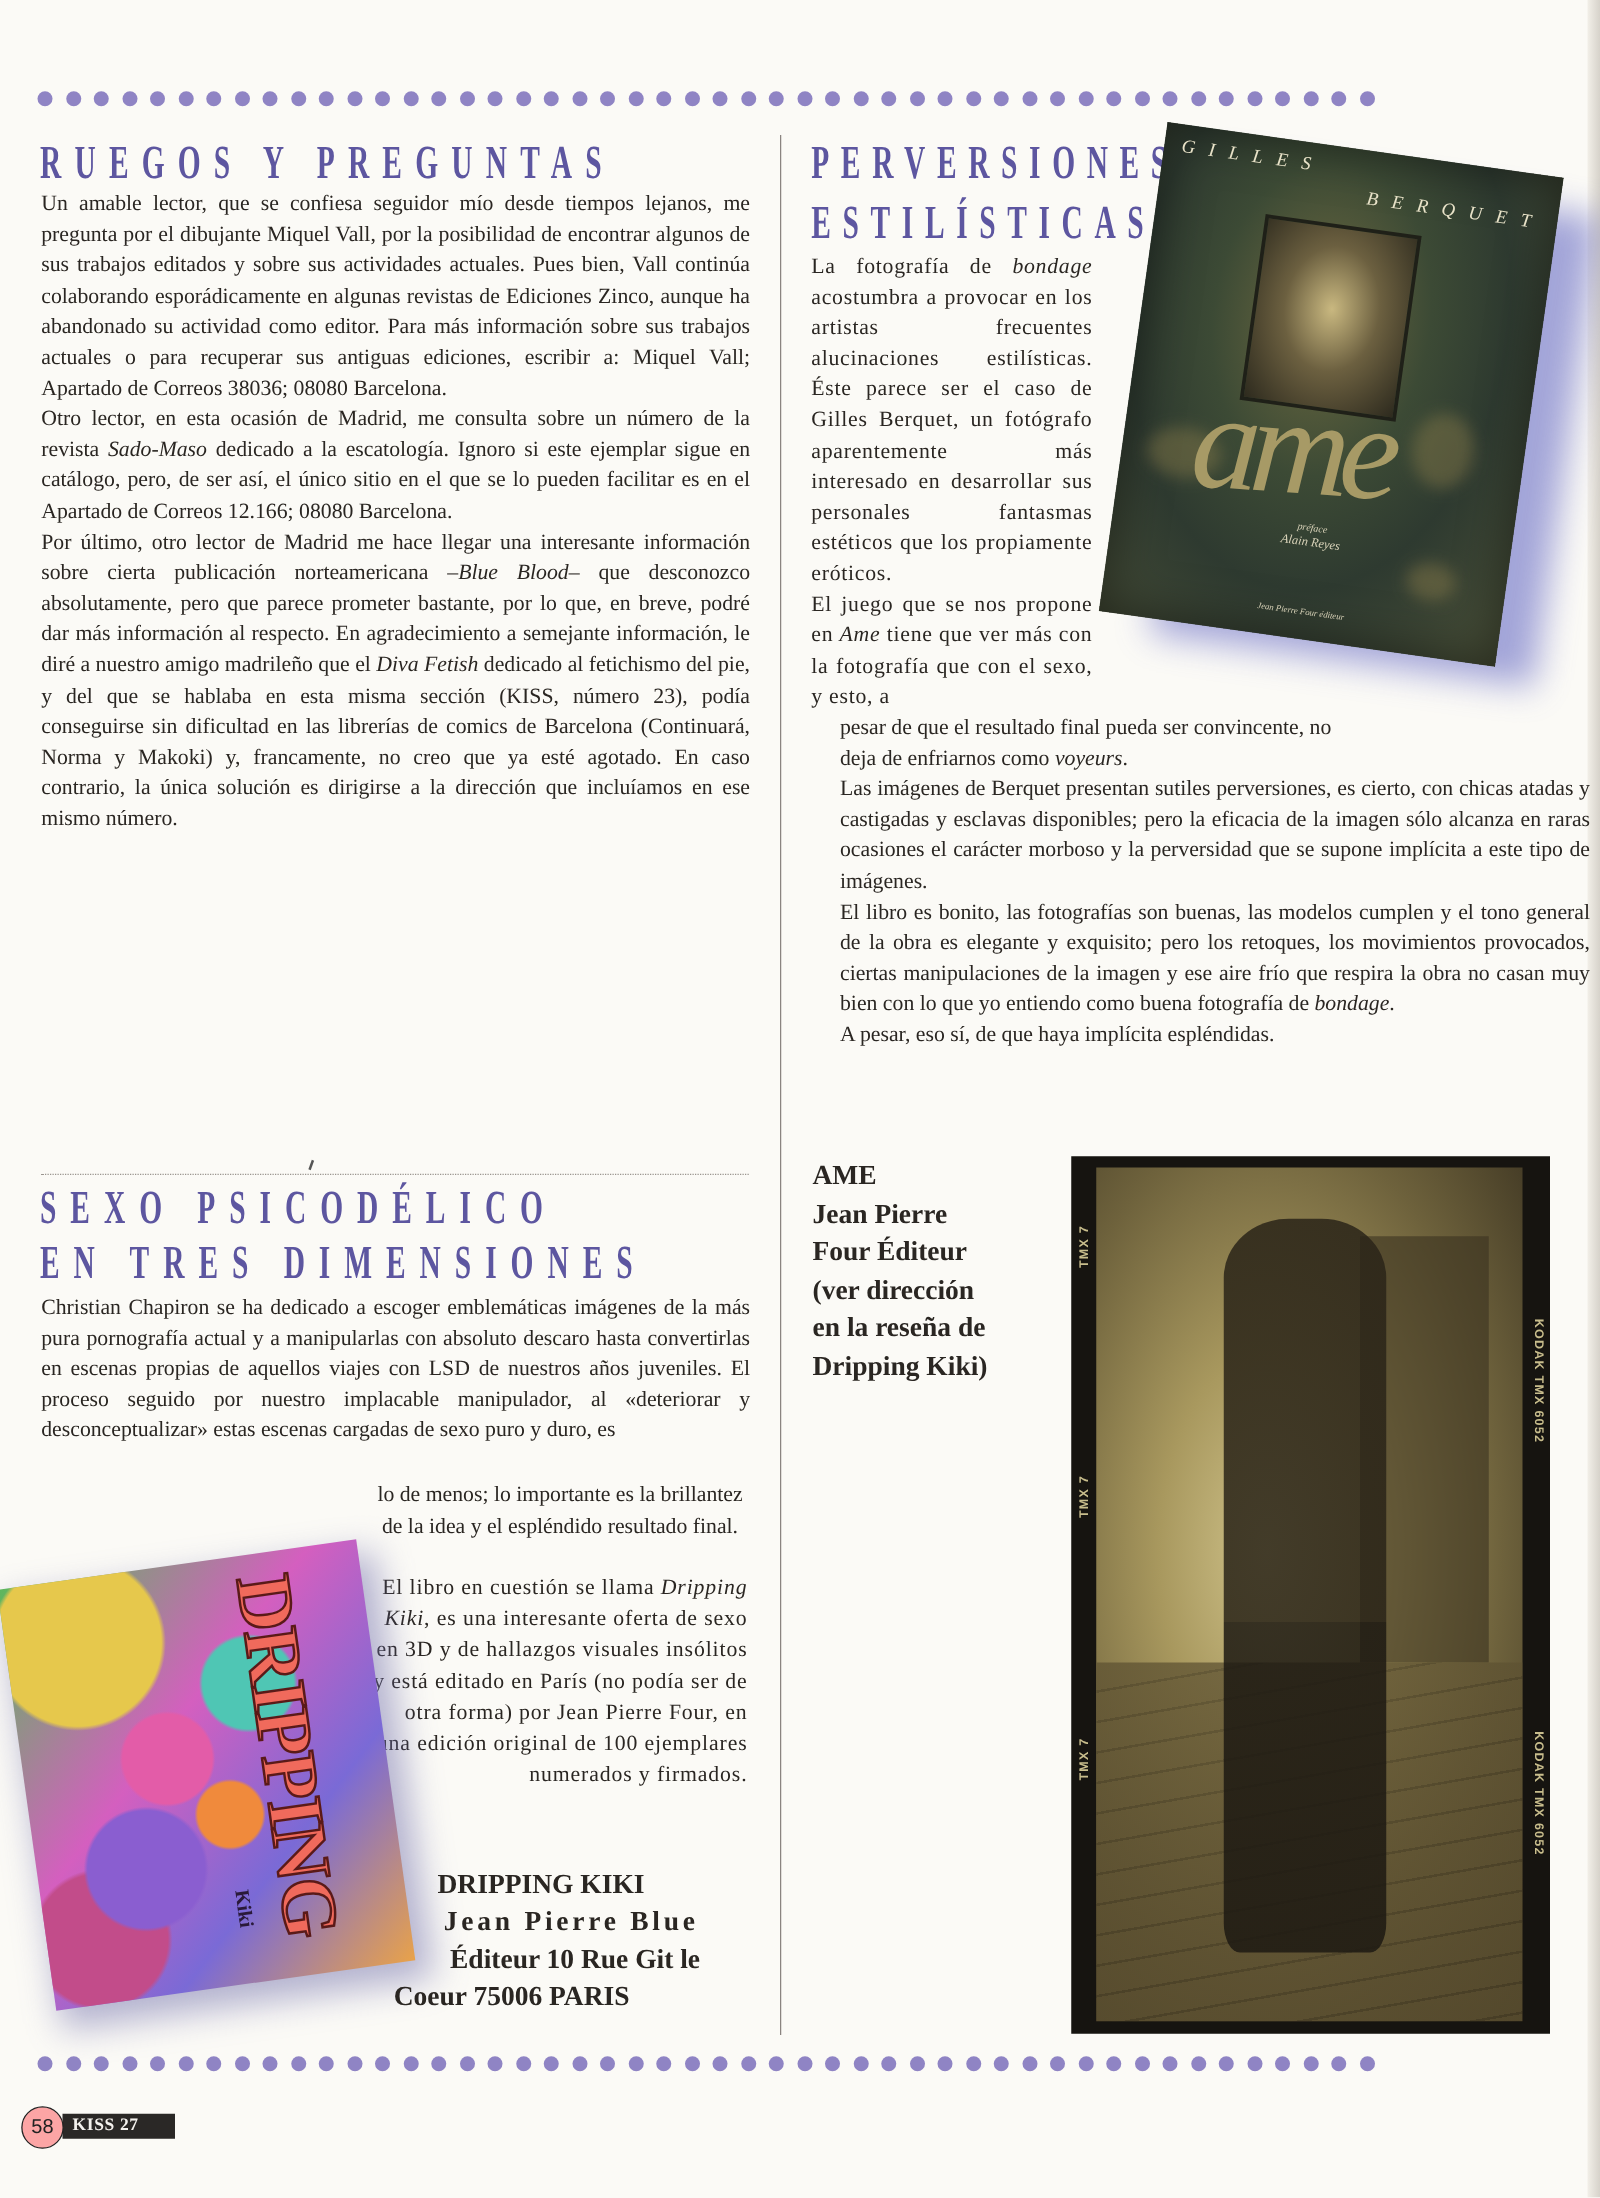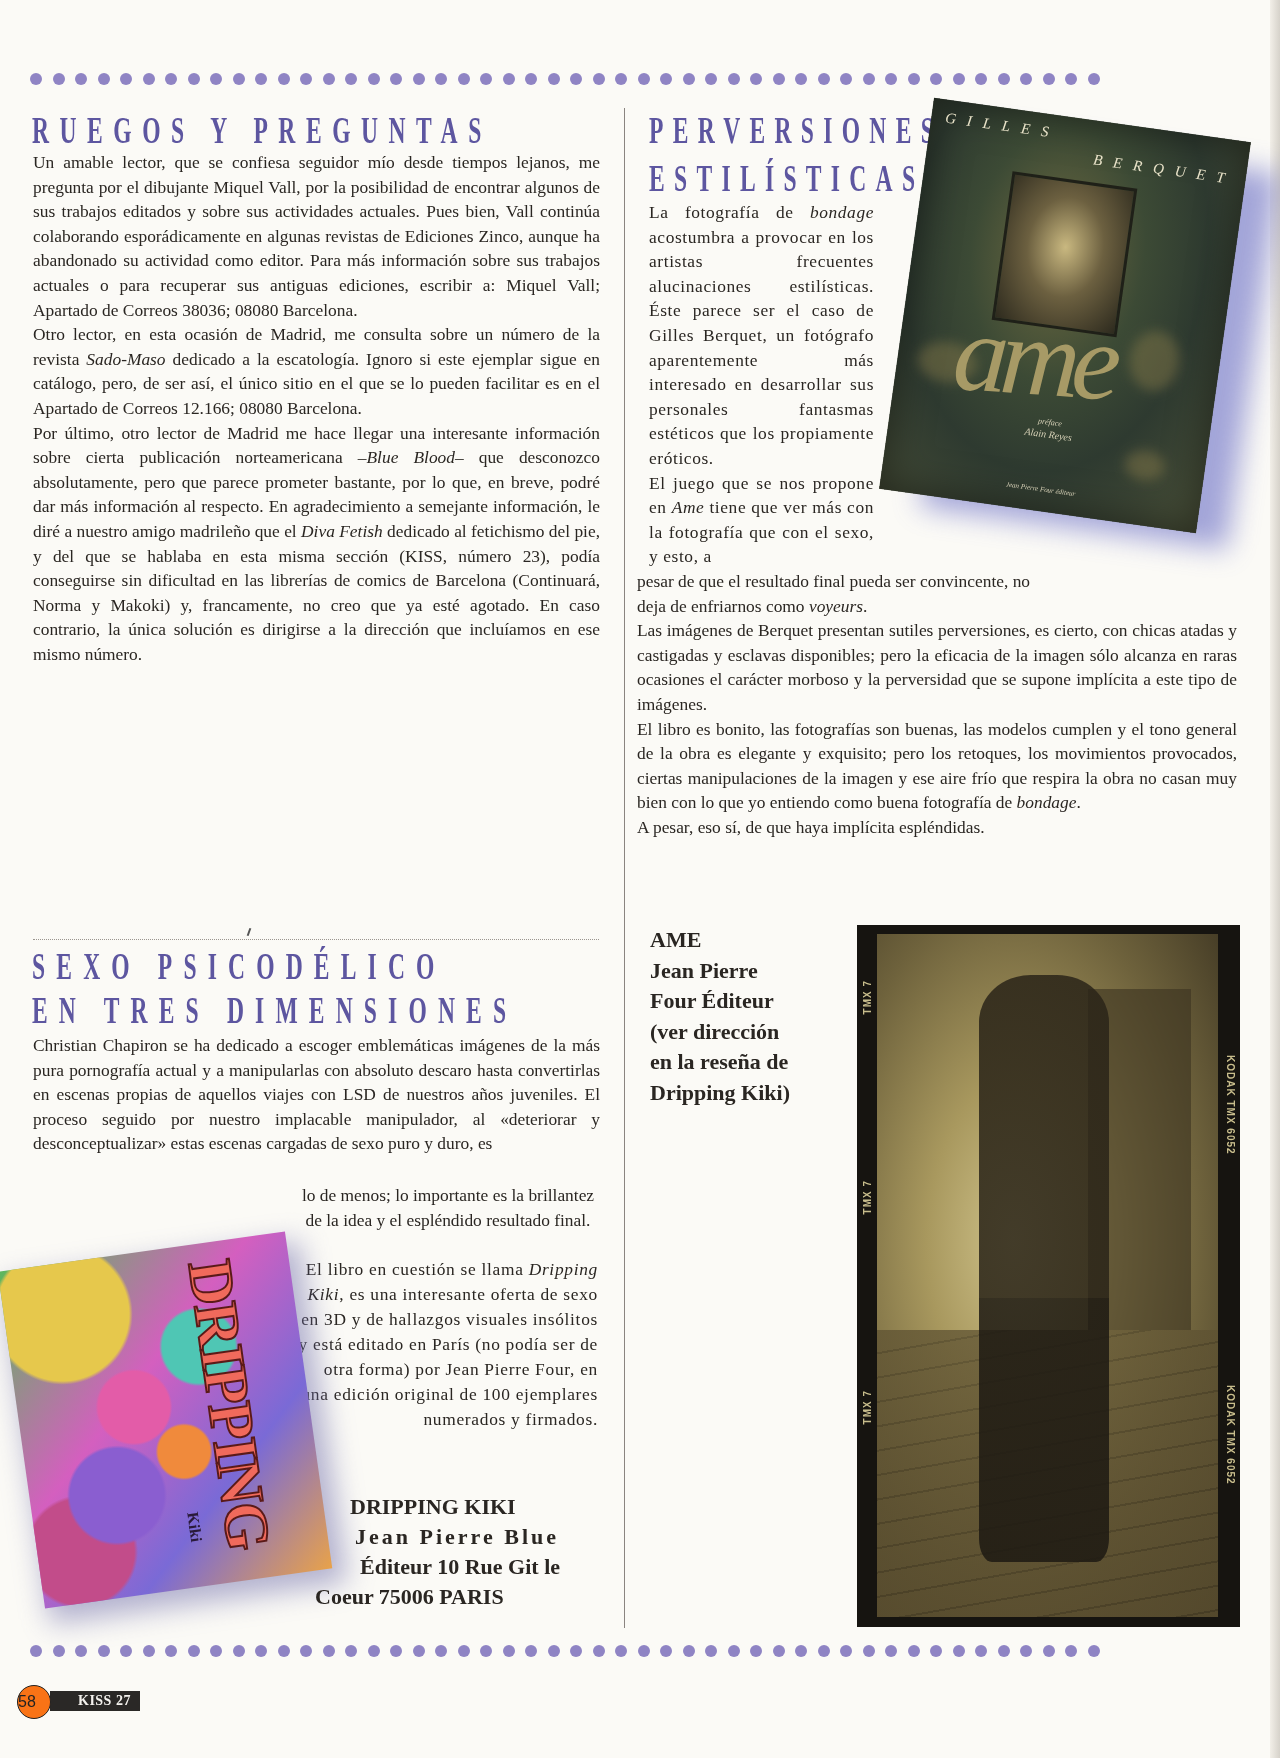--- a/index.html
+++ b/index.html
@@ -39,21 +39,21 @@
   .credits { position: absolute; font-weight: 700; font-size: 22px; line-height: 30px; color: #2a2622; }
   #kiki-credits { left: 315px; top: 1492px; width: 285px; }
   #kiki-credits .l1 { padding-left: 35px; }
   #kiki-credits .l2 { padding-left: 40px; letter-spacing: 3px; }
   #kiki-credits .l3 { padding-left: 45px; font-family: Liberation Serif, serif; }
   #kiki-credits .l4 { padding-left: 0; }
 
   #s3-heading1 { left: 649px; top: 108px; letter-spacing: 15px; }
   #s3-heading2 { left: 649px; top: 156px; letter-spacing: 15px; }
   #s3-body-narrow { left: 649px; top: 200px; width: 225px; letter-spacing: 0.6px; }
-  #s3-body-wide { left: 637px; top: 569px; width: 600px; }
+  #s3-body-wide { left: 672px; top: 569px; width: 600px; }
 
   #ame-credits { left: 650px; top: 925px; width: 200px; font-size: 22px; line-height: 30.5px; }
 
   
   .ame-cover-shadow { position: absolute; left: 945px; top: 150px; width: 310px; height: 380px; background: #5a5fc0; filter: blur(14px); opacity: 0.55; transform: rotate(8deg); }
   .ame-cover {
     position: absolute; left: 905px; top: 118px; width: 320px; height: 395px;
     transform: rotate(8deg); transform-origin: center;
     background: radial-gradient(ellipse at 45% 35%, #6e6a40 0%, #3c4a35 35%, #2e3a30 60%, #4a5038 100%);
     box-shadow: inset 0 0 40px rgba(0,0,0,0.5); overflow: hidden;
@@ -103,22 +103,22 @@
   .photo-inner .door { position: absolute; right: 8%; top: 8%; width: 30%; height: 50%; background: #3a3220; opacity: 0.6; }
   .photo-inner .figure { position: absolute; left: 30%; top: 6%; width: 38%; height: 86%; background: linear-gradient(180deg, #2a2418 0 55%, #1d1912 55% 100%); border-radius: 40% 40% 10% 10% / 8% 8% 4% 4%; opacity: 0.85; }
   .film-text { position: absolute; color: #c8bd8c; font-family: "Liberation Sans", sans-serif; font-weight: 700; font-size: 10px; writing-mode: vertical-rl; letter-spacing: 1px; }
   .film-text.r1 { right: 4px; top: 130px; }
   .film-text.r2 { right: 4px; top: 460px; }
   .film-text.l1 { left: 5px; top: 55px; transform: rotate(180deg); }
   .film-text.l2 { left: 5px; top: 255px; transform: rotate(180deg); }
   .film-text.l3 { left: 5px; top: 465px; transform: rotate(180deg); }
 
   
-  .page-num { position: absolute; left: 17px; top: 1685px; width: 34px; height: 34px; border: 1.5px solid #222; border-radius: 50%; font-family: "Liberation Sans", sans-serif; font-size: 16px; line-height: 31px; color: #222; background: #f97316; z-index: 2; }
-  .mag-tag { position: absolute; left: 50px; top: 1691px; width: 90px; height: 20px; background: #2a2826; color: #f4f2ee; font-family: "Liberation Serif", serif; font-weight: 700; font-size: 14px; line-height: 20px; padding-left: 28px; letter-spacing: 0.5px; }
+  .page-num { position: absolute; left: 17px; top: 1685px; width: 34px; height: 34px; border: 1.5px solid #222; border-radius: 50%; font-family: "Liberation Sans", sans-serif; font-size: 16px; line-height: 31px; text-align: center; color: #222; background: #fca5a5; z-index: 2; }
+  .mag-tag { position: absolute; left: 50px; top: 1691px; width: 90px; height: 20px; background: #2a2826; color: #f4f2ee; font-family: "Liberation Serif", serif; font-weight: 700; font-size: 14px; line-height: 20px; padding-left: 8px; letter-spacing: 0.5px; }
   .scan-edge { position: absolute; right: 0; top: 0; width: 10px; height: 1758px; background: linear-gradient(90deg, #f2efe8, #d6d2ca); }
 </style>
 </head>
 <body>
 
 <div class="scan-edge"></div>
 
 <div class="dots top" id="dots-top">
     <span class="dot"></span>
     <span class="dot"></span>

